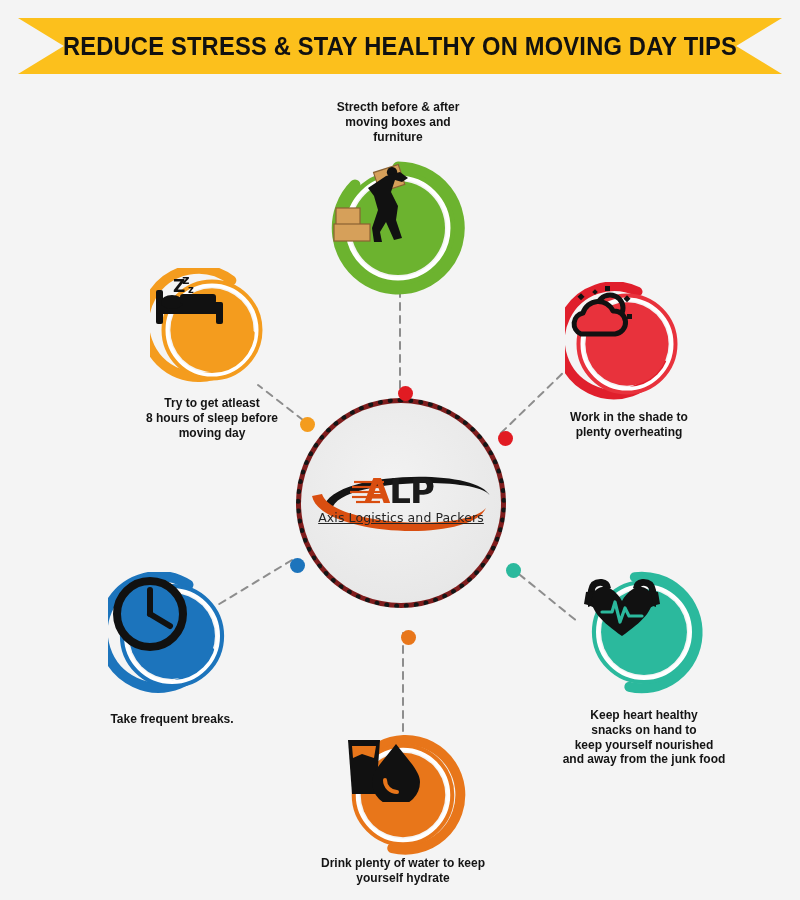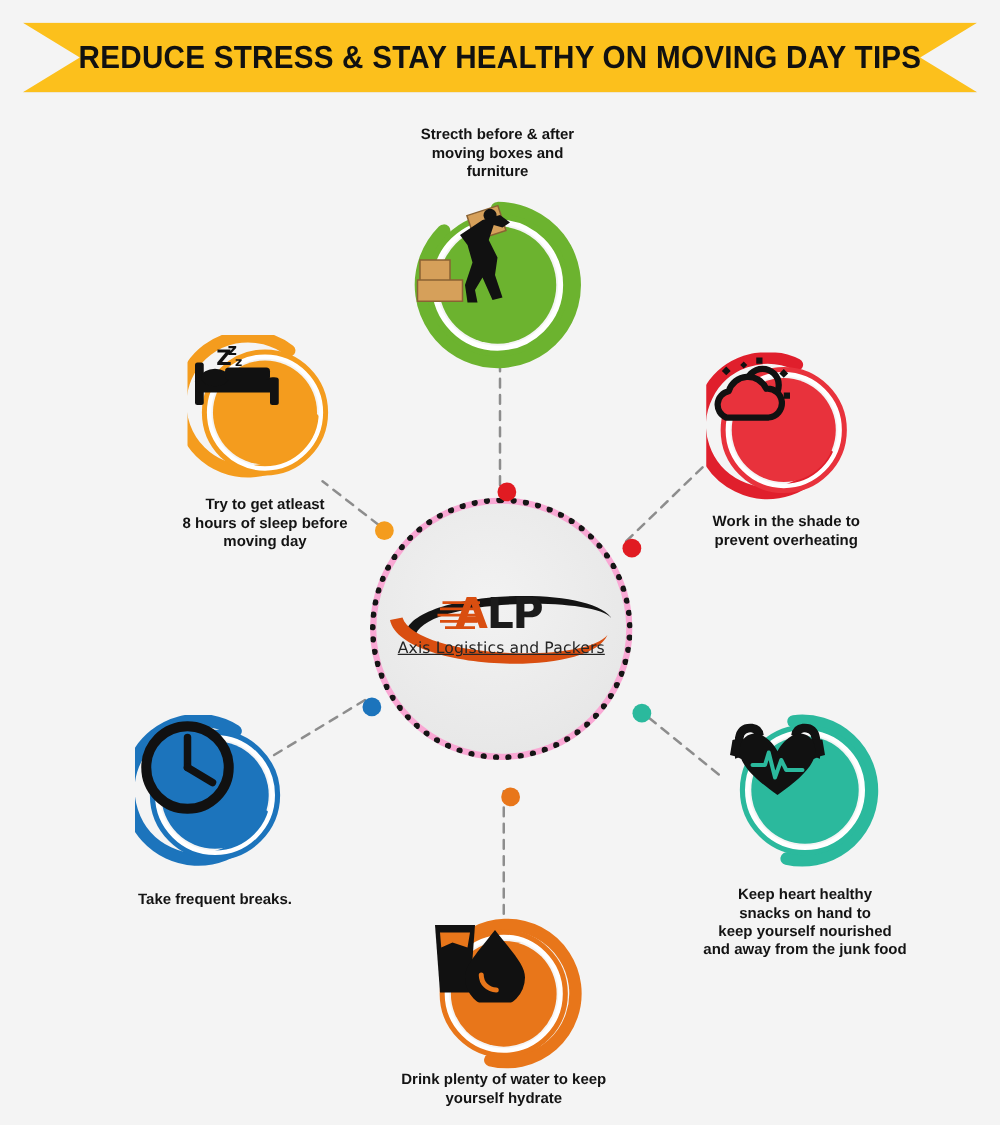--- a/index.html
+++ b/index.html
@@ -32,21 +32,21 @@
     letter-spacing:.2px;
     transform:scaleX(.93);
     white-space:nowrap;
     text-align:center;
   }
 
   
   .hub{
     position:absolute; left:296px; top:398px; width:210px; height:210px;
     border-radius:50%;
-    background:#f9a8d4;
+    background:#7f1d1d;
     border:5px dotted #151515;
     box-sizing:border-box;
   }
   .hub-inner{
     position:absolute; inset:0;
     border-radius:50%;
     background:radial-gradient(circle at 45% 40%, #f2f2f2 0%, #e8e8e8 70%, #e2e2e2 100%);
     display:flex;align-items:center;justify-content:center;
   }
   .logo{position:relative;width:190px;height:86px;}
@@ -203,21 +203,21 @@
             <rect x="60" y="14" width="5" height="5" transform="rotate(45 62 16)"></rect>
             <rect x="62" y="32" width="5" height="5"></rect>
             <rect x="28" y="8" width="4" height="4" transform="rotate(45 30 10)"></rect>
           </g>
           <circle cx="45" cy="26" r="13" fill="none" stroke="#111" stroke-width="5"></circle>
           <path d="M16 52 a11 11 0 0 1 2 -21 a16 16 0 0 1 30 -2 a11 11 0 0 1 2 23 Z" fill="#E8323C" stroke="#111" stroke-width="5" stroke-linejoin="round"></path>
         </svg>
       </div>
     </div>
     <div class="cap" style="left:-66px;top:128px;">Work in the shade to
-prevent overheating</div>
+plenty overheating</div>
   </div>
 
   <div class="node" style="left:108px;top:572px;">
     <div class="badge" style="width:128px;height:128px;">
       <svg width="128" height="128" viewBox="0 0 140 140">
         <path d="M88 14 a61 61 0 1 0 24 74" fill="none" stroke="#1C74BC" stroke-width="11" stroke-linecap="round"></path>
         <circle cx="70" cy="70" r="54" fill="none" stroke="#1C74BC" stroke-width="6"></circle>
         <circle cx="70" cy="70" r="47" fill="#1C74BC"></circle>
         <circle cx="70" cy="70" r="50.5" fill="none" stroke="#ffffff" stroke-width="4"></circle>
       </svg>

